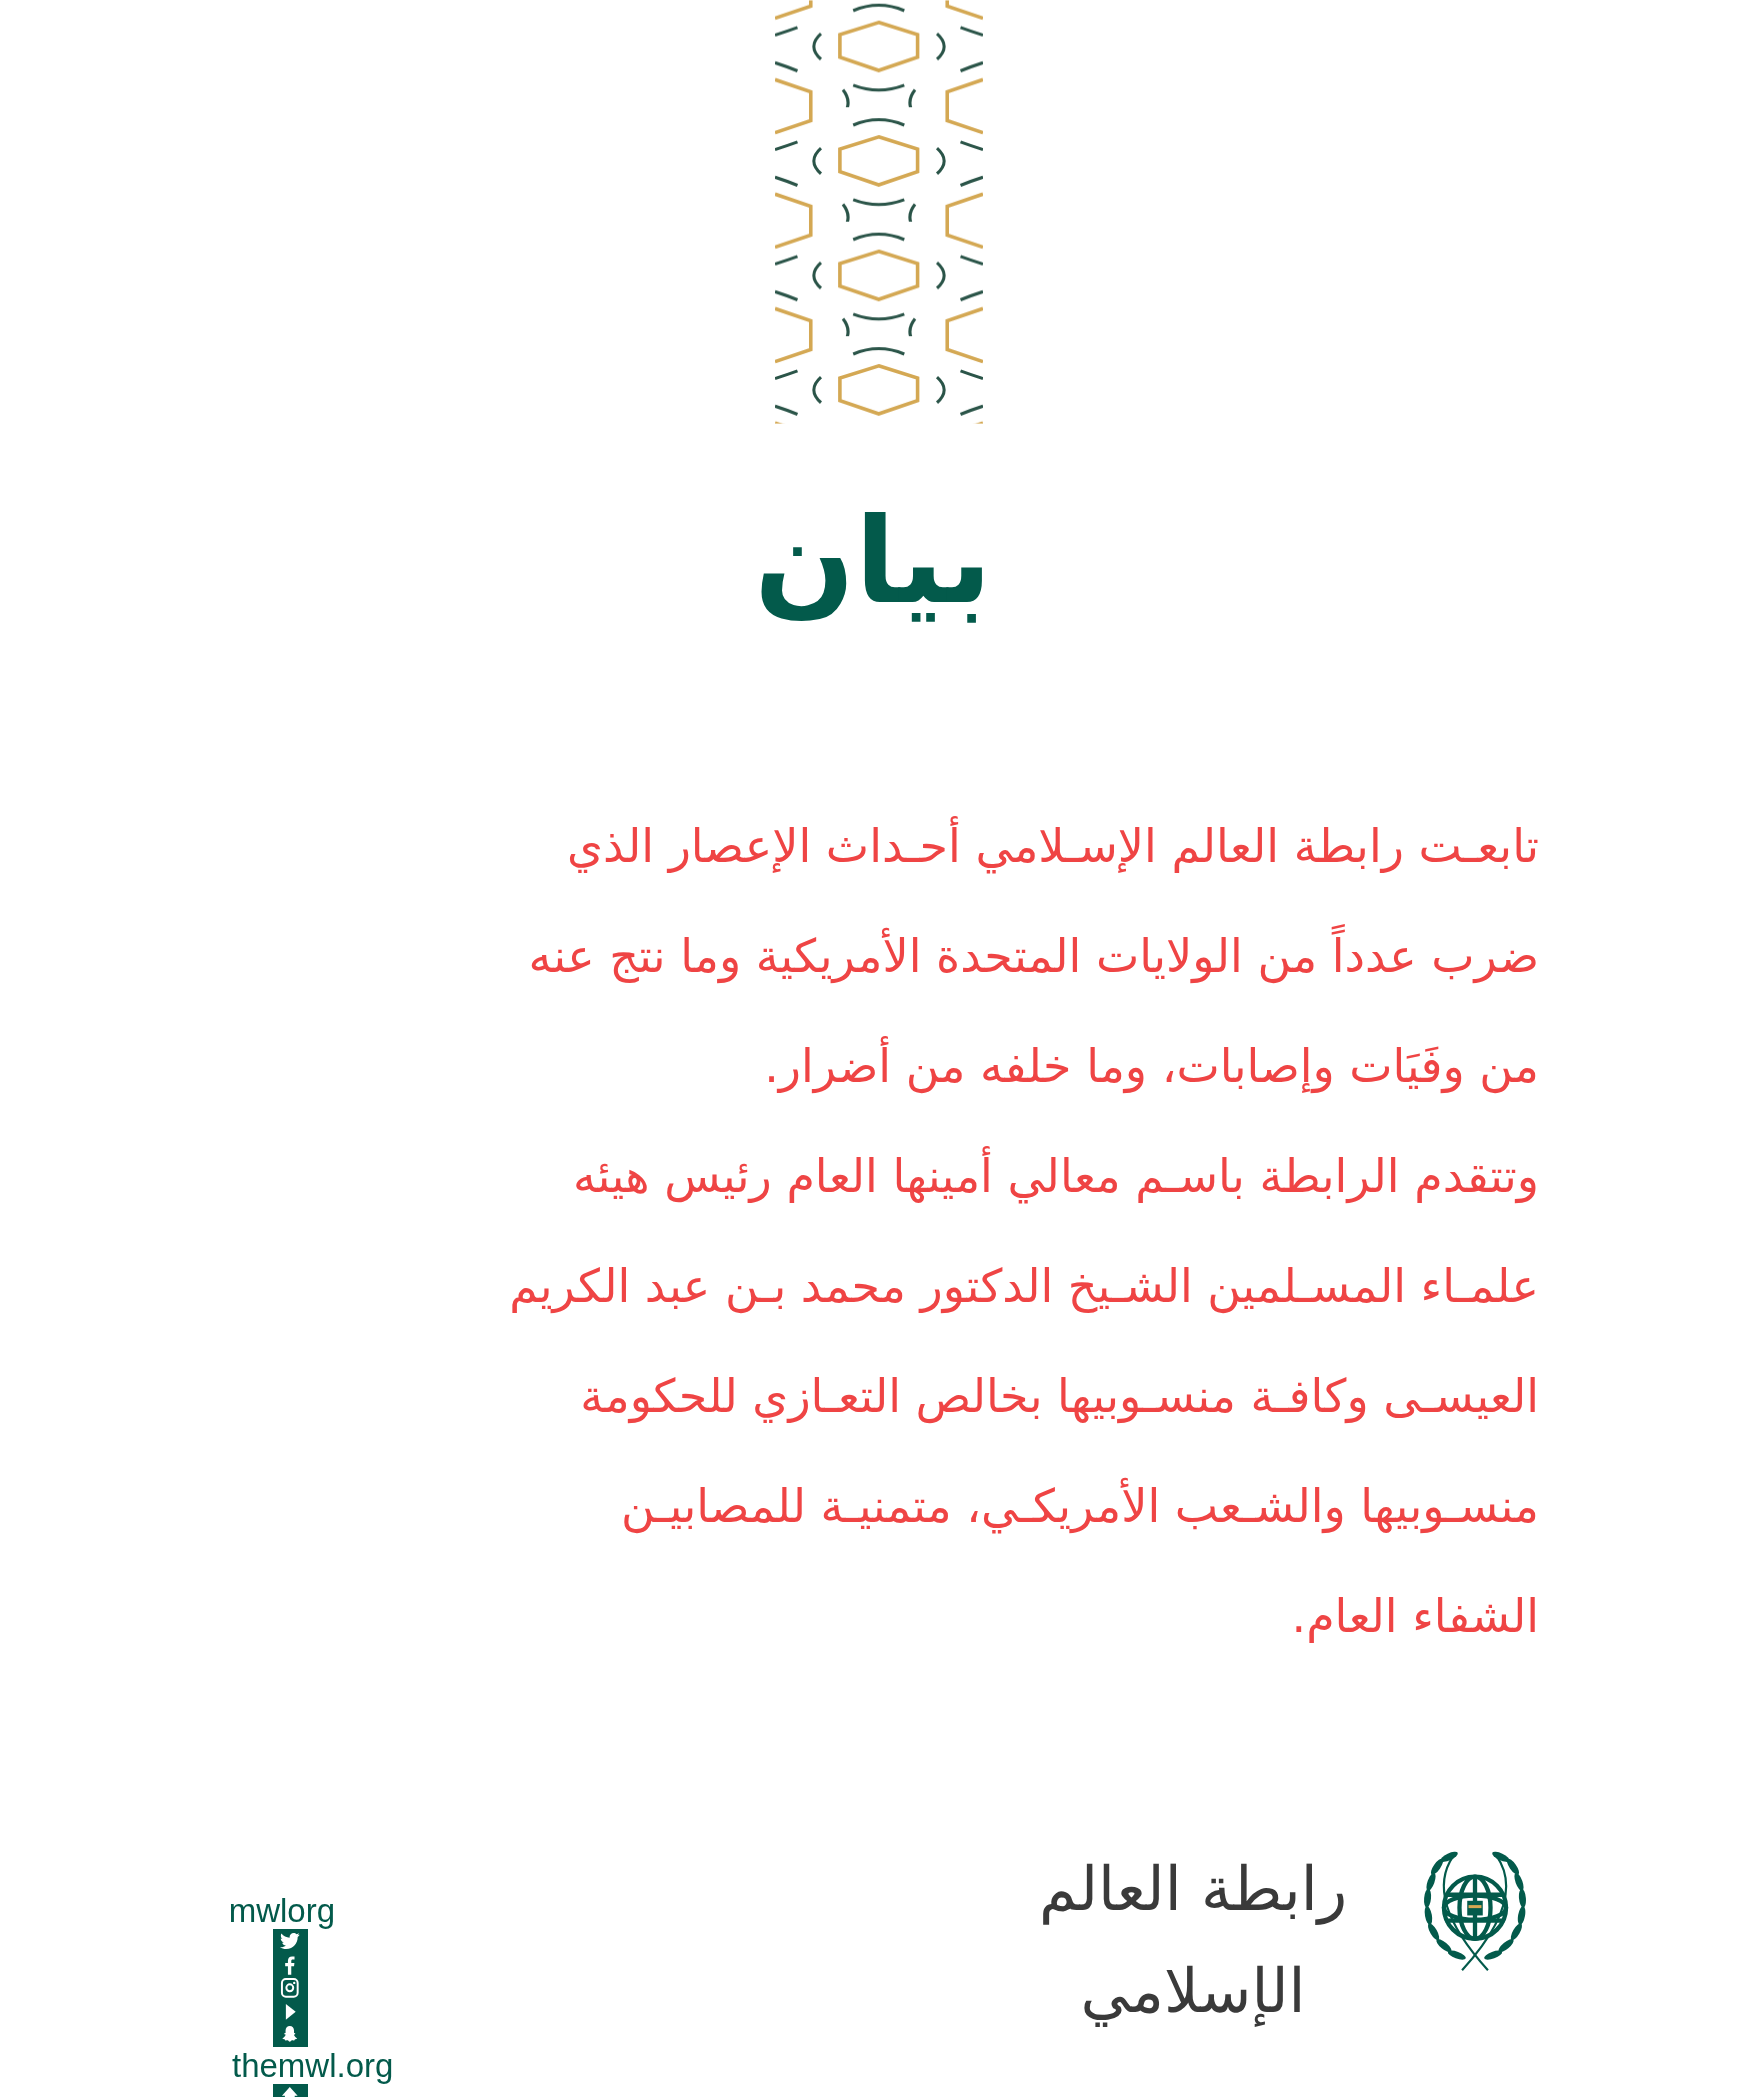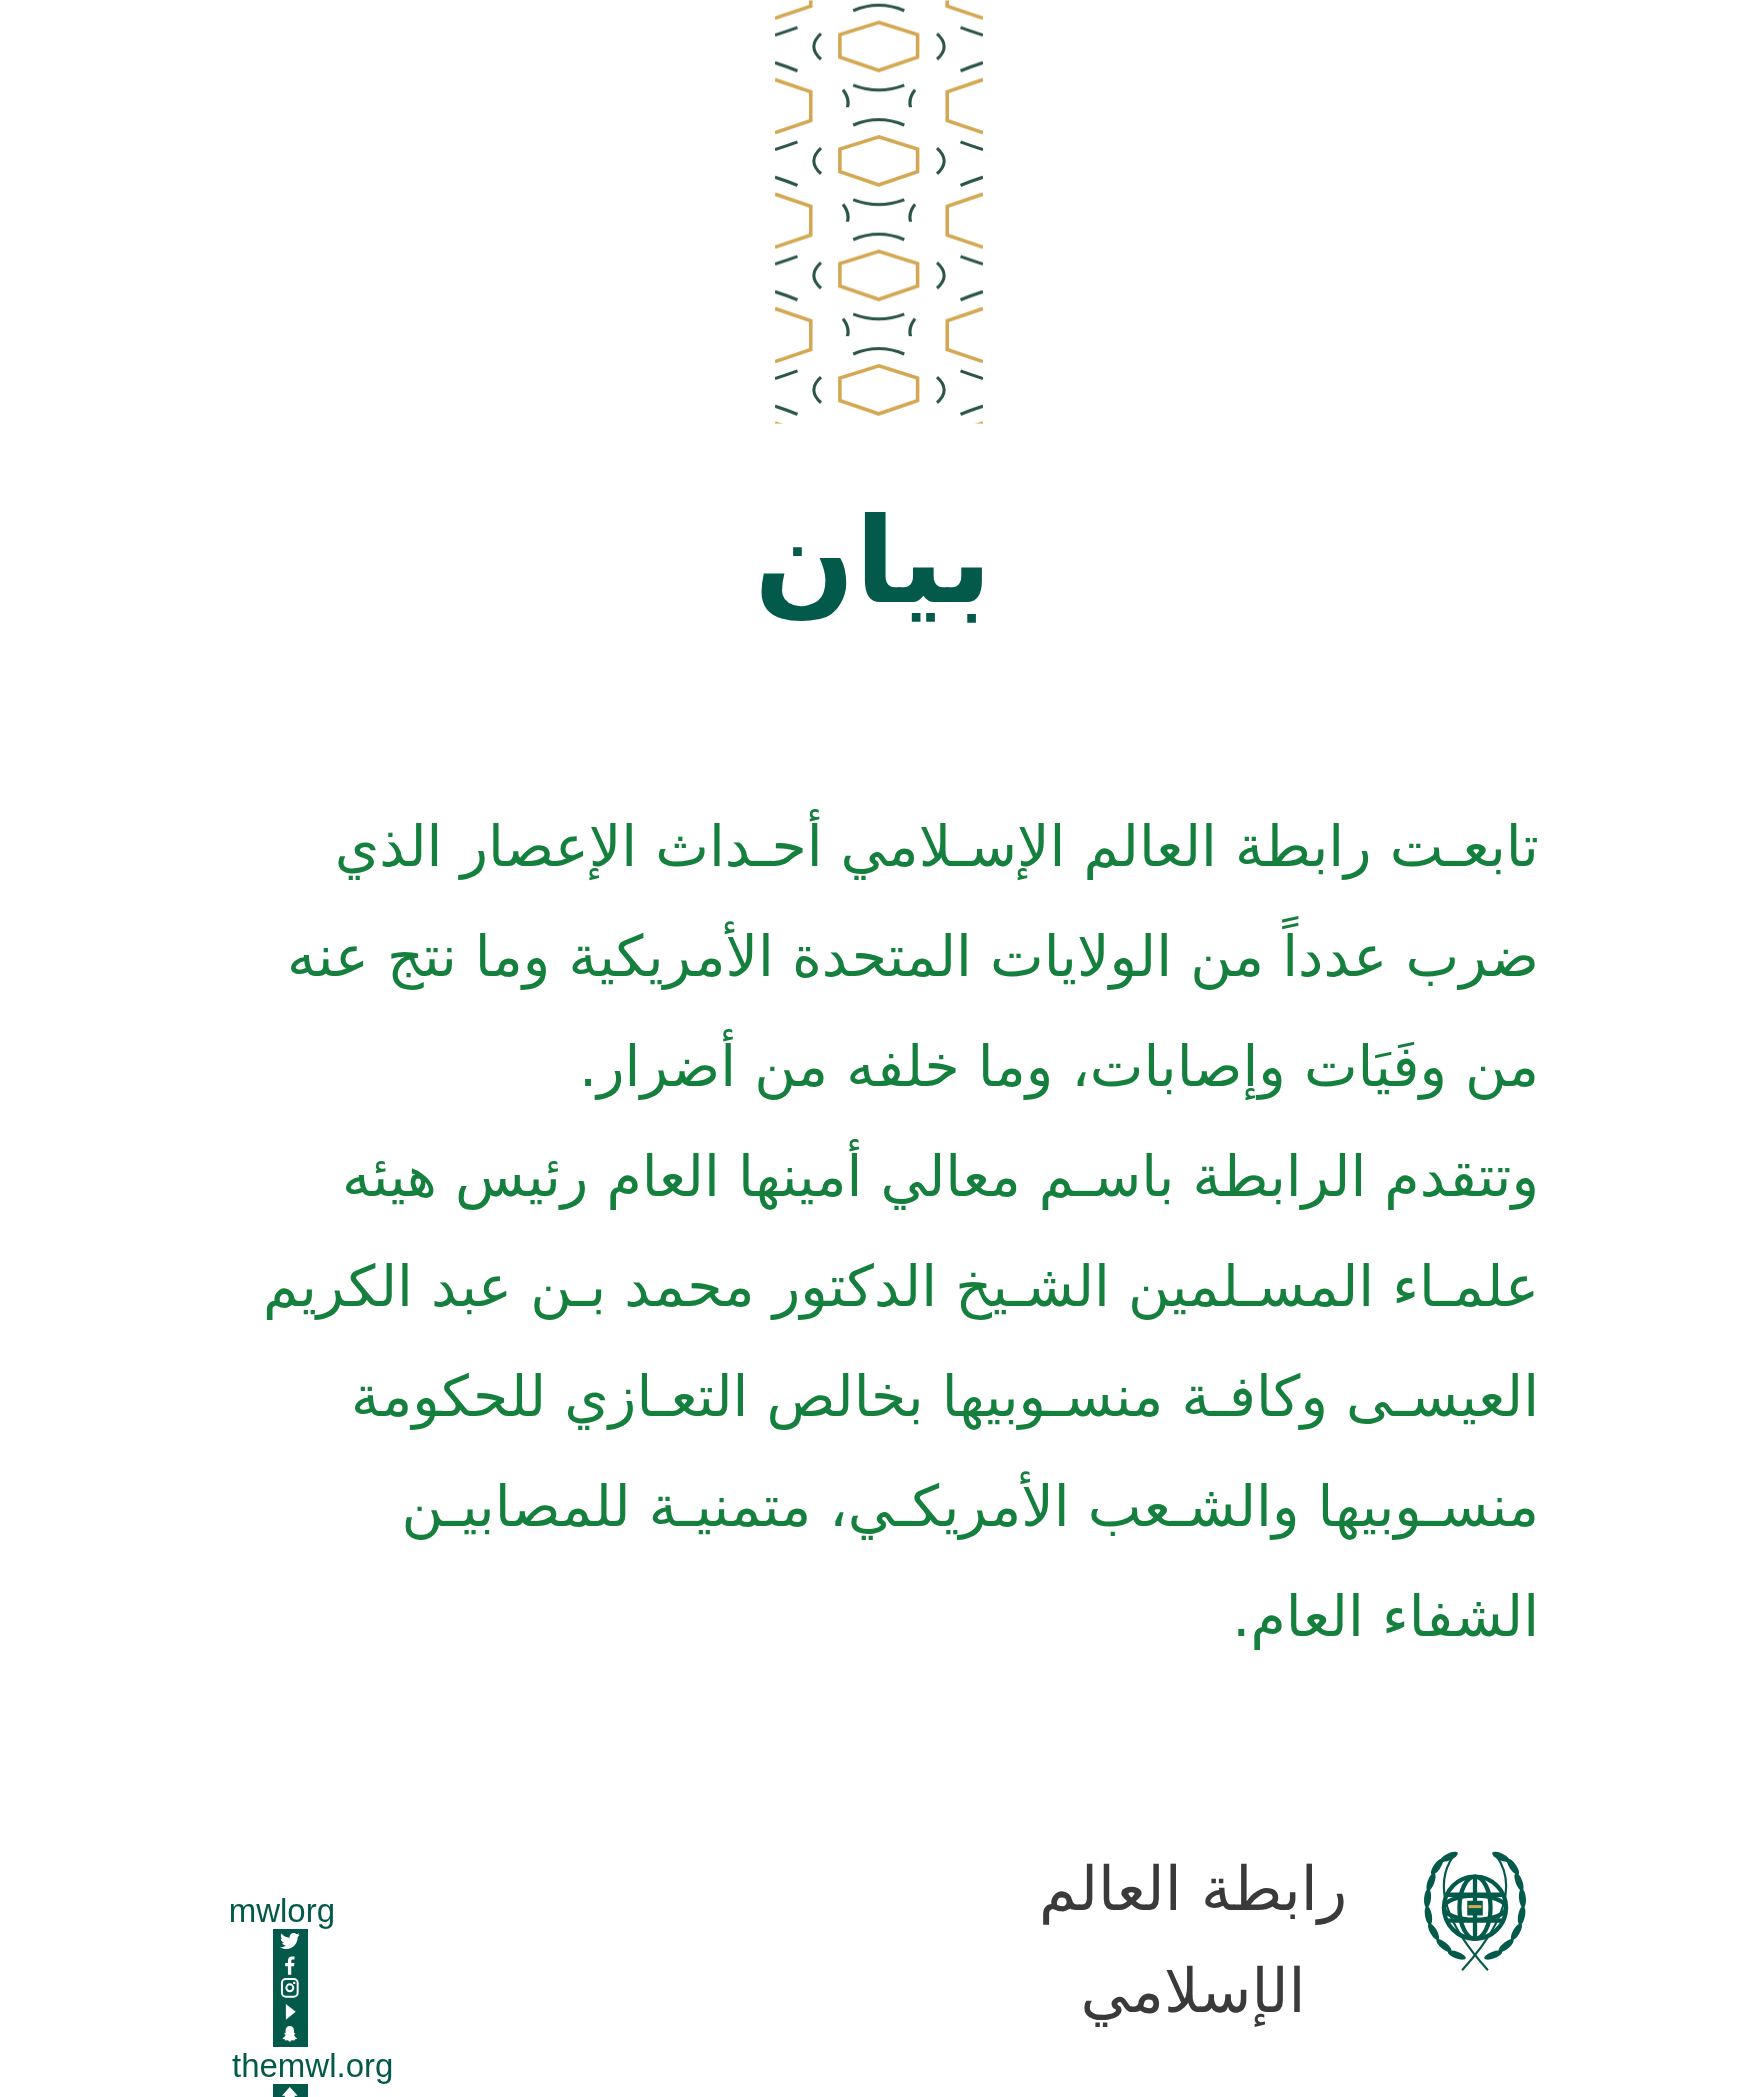--- a/index.html
+++ b/index.html
@@ -1,21 +1,21 @@
 <!DOCTYPE html>
 <html style="font-size:8.2px"><head>
 <meta charset="utf-8">
 <style>
   html, body { margin:0; padding:0; background:#ffffff; }
   body { width:1746px; height:2097px; position:relative; overflow:hidden; font-family:"DejaVu Sans", sans-serif; }
   .pattern { position:absolute; left:775px; top:0; width:208px; height:424px; overflow:hidden; }
   .title { position:absolute; left:0; width:1746px; top:484px; text-align:center; direction:rtl;
            font-family:"DejaVu Sans", sans-serif; font-weight:bold; font-size:118px; line-height:154px; }
   .body-text { position:absolute; left:215px; width:1324px; top:791px; direction:rtl; text-align:justify;
-               text-align-last:right; font-family:"DejaVu Sans", sans-serif; font-size:57px; line-height:110px; color:#15803d; }
+               text-align-last:right; font-family:"DejaVu Sans", sans-serif; font-size:46px; line-height:110px; color:#ef4444; }
   .body-text .line { display:block; white-space:nowrap; text-align:right; height:110px; }
   .footer-left { position:absolute; left:185px; top:1892px; height:37px; display:flex; align-items:center;flex-direction:column; }
   .handle { font-family:"Liberation Sans", sans-serif; font-size:33px; line-height:37px; margin-right:25.6px; }
   .sbox { width:35px; height:35px; margin-right:9.2px; display:flex; align-items:center; justify-content:center; }
   .sbox svg { width:23.6px; height:23.6px; }
   .site { font-family:"Liberation Sans", sans-serif; font-size:33px; line-height:37px; margin-left:47px; margin-right:11px; }
   .logo-wrap { position:absolute; left:996px; top:1838px; width:553px; height:154px; }
   .logo-ar { position:absolute; left:0; top:0; width:394px; height:102px; direction:rtl; text-align:center;
              font-family:"DejaVu Serif", serif; font-size:61px; line-height:102px; color:#3a3a3a; letter-spacing:-1px; }
   .logo-en { position:absolute; left:0; top:113px; width:394px; text-align:center;

